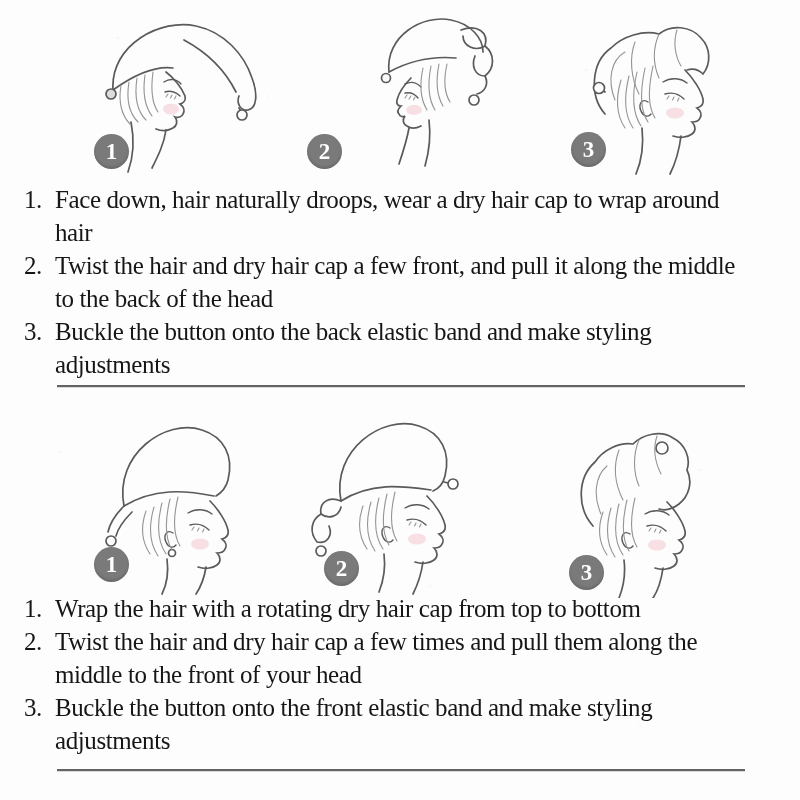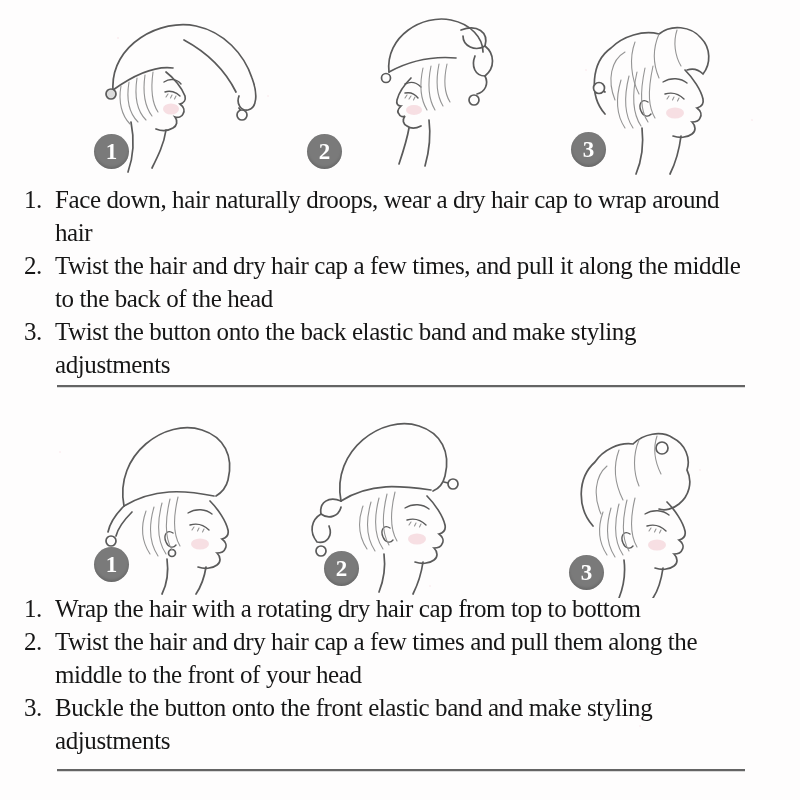--- a/index.html
+++ b/index.html
@@ -130,25 +130,25 @@
   <div class="badge" style="left:307px;top:134px;">2</div>
   <div class="badge" style="left:571px;top:132px;">3</div>
 
   <div class="instructions" id="list-top">
     <div class="item">
       <span class="num">1.</span>
       <span class="txt">Face down, hair naturally droops, wear a dry hair cap to wrap around hair</span>
     </div>
     <div class="item">
       <span class="num">2.</span>
-      <span class="txt">Twist the hair and dry hair cap a few times, and pull it along the middle to the back of the head</span>
+      <span class="txt">Twist the hair and dry hair cap a few front, and pull it along the middle to the back of the head</span>
     </div>
     <div class="item">
       <span class="num">3.</span>
-      <span class="txt">Twist the button onto the back elastic band and make styling adjustments</span>
+      <span class="txt">Buckle the button onto the back elastic band and make styling adjustments</span>
     </div>
   </div>
 
   <div class="divider" id="divider-top"></div>
 
   <div class="fig" style="left:68px;top:410px;">
     <svg width="220" height="188" viewBox="0 0 220 188">
       <g stroke="#5a5a5a" stroke-width="1.7" fill="none" stroke-linecap="round">
         <path d="M56,96 C46,44 98,8 134,20 C156,27 166,46 160,70 C158,78 153,83 148,86"></path>
         <path d="M56,96 C86,78 116,80 146,86"></path>

